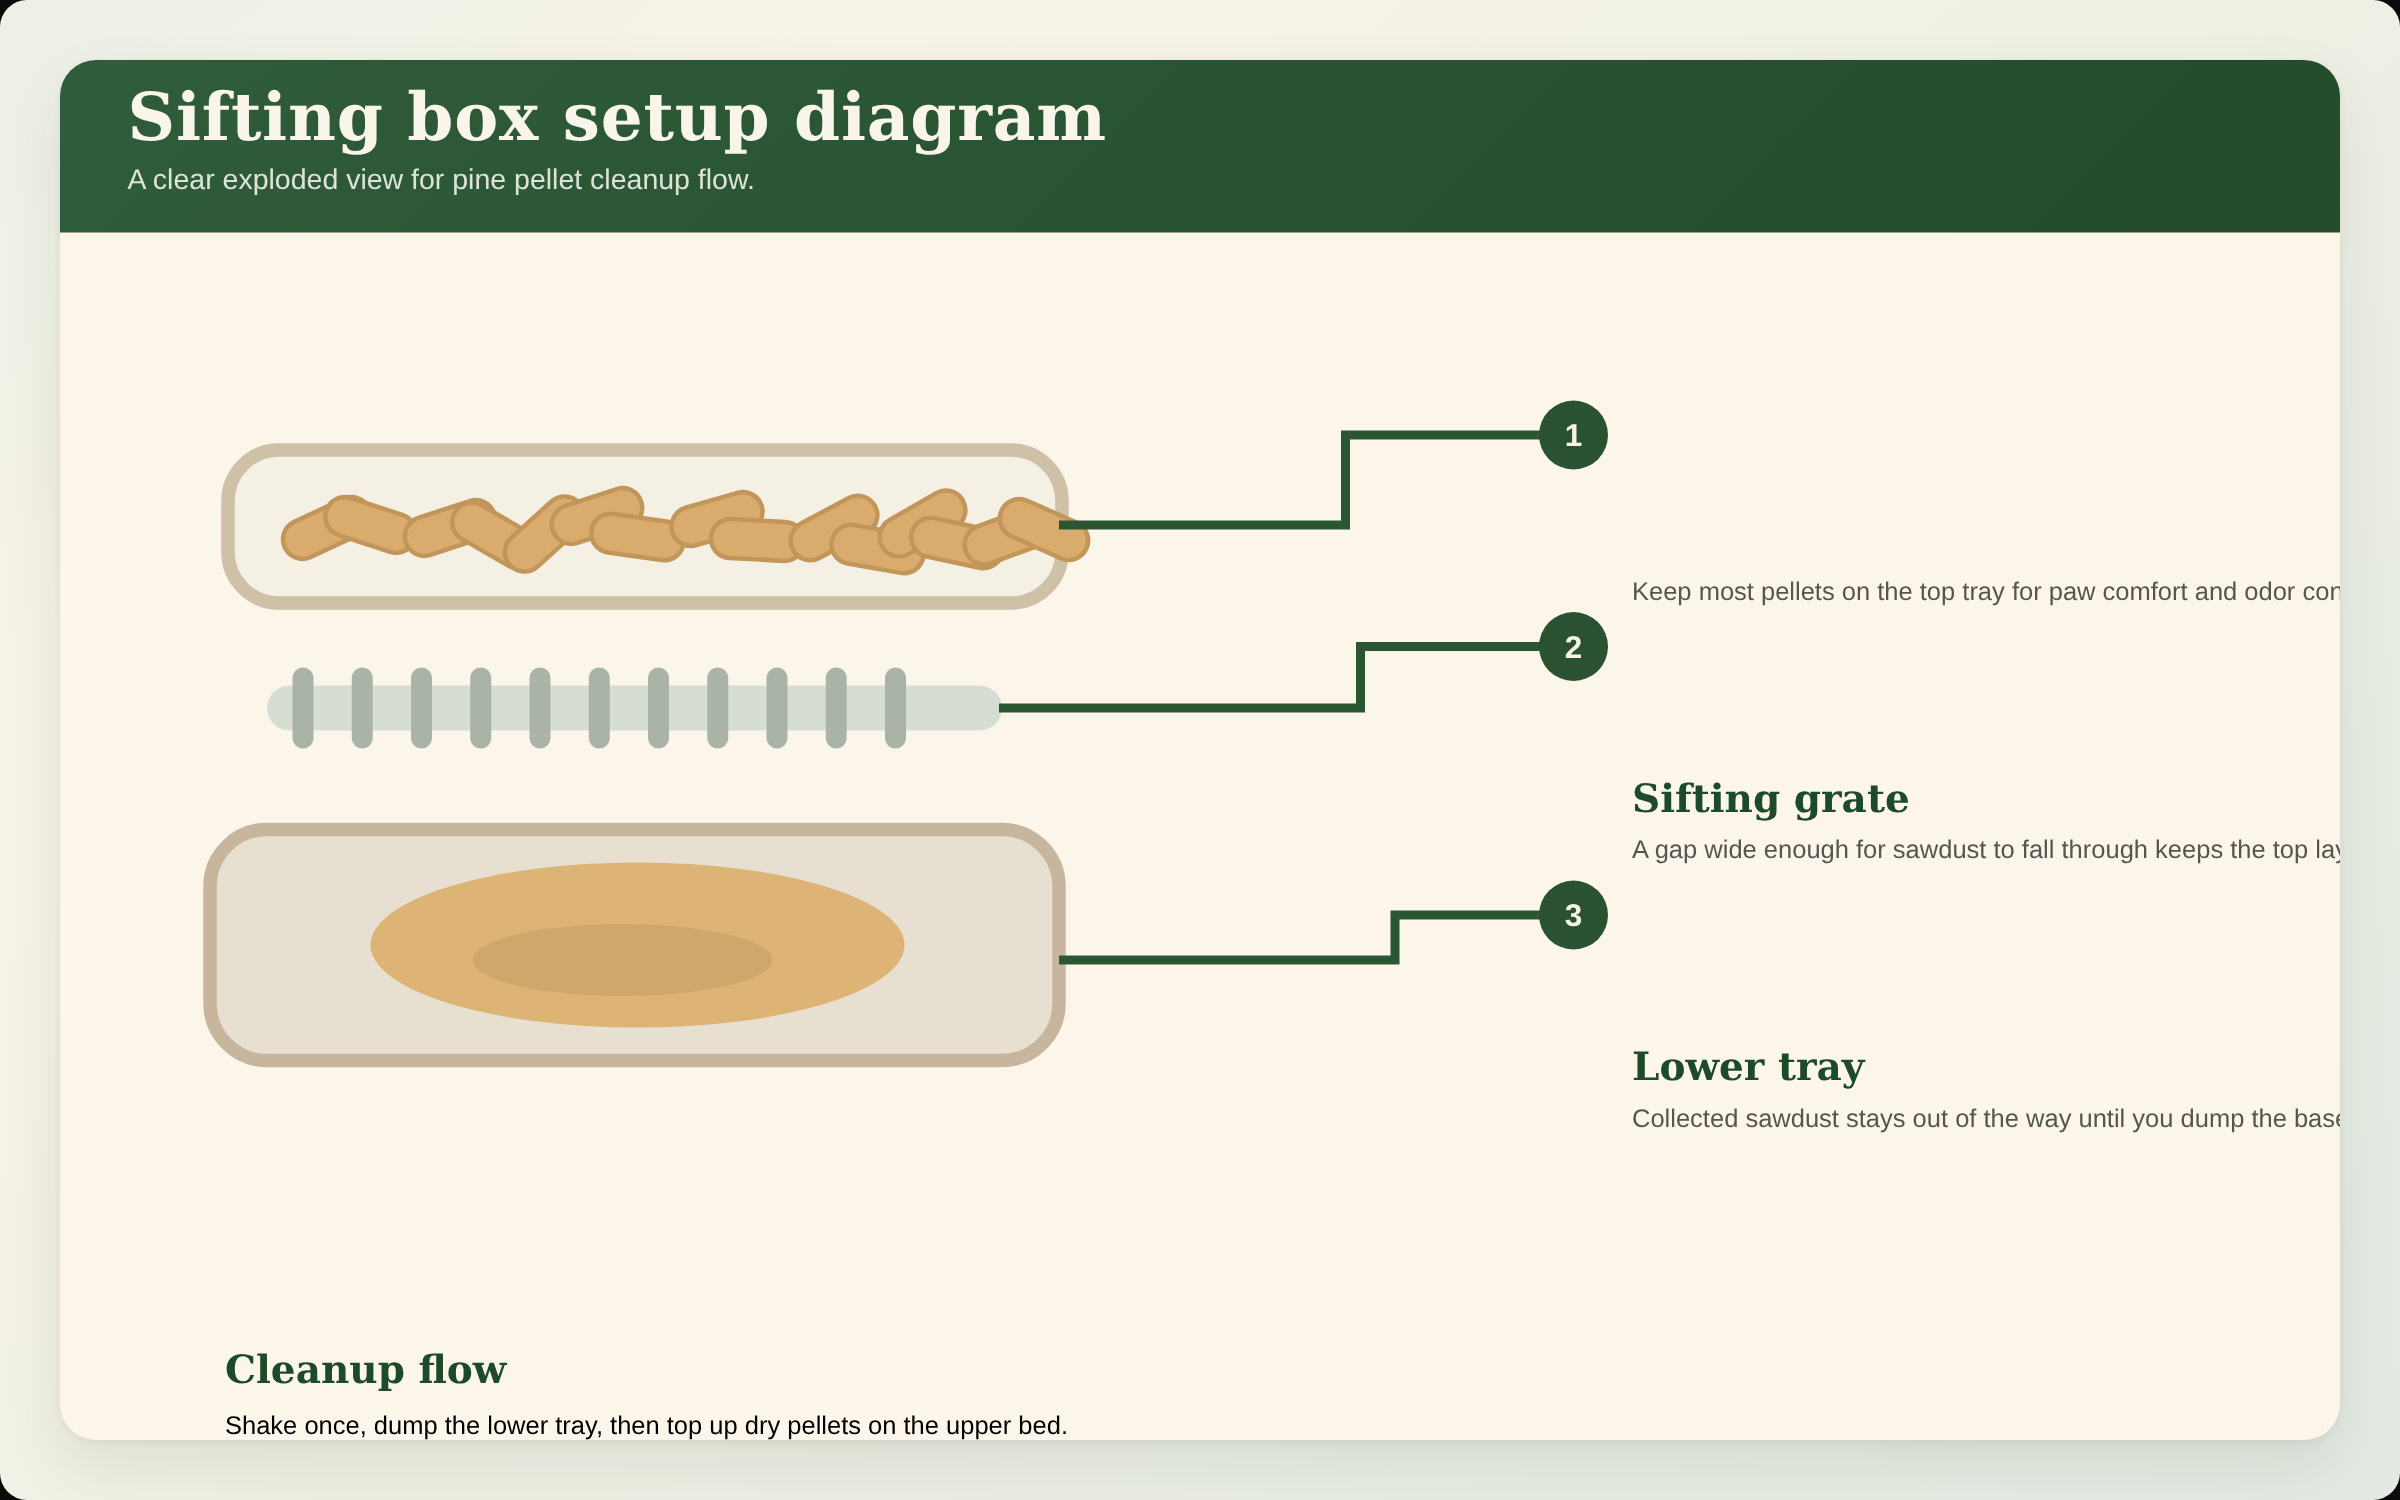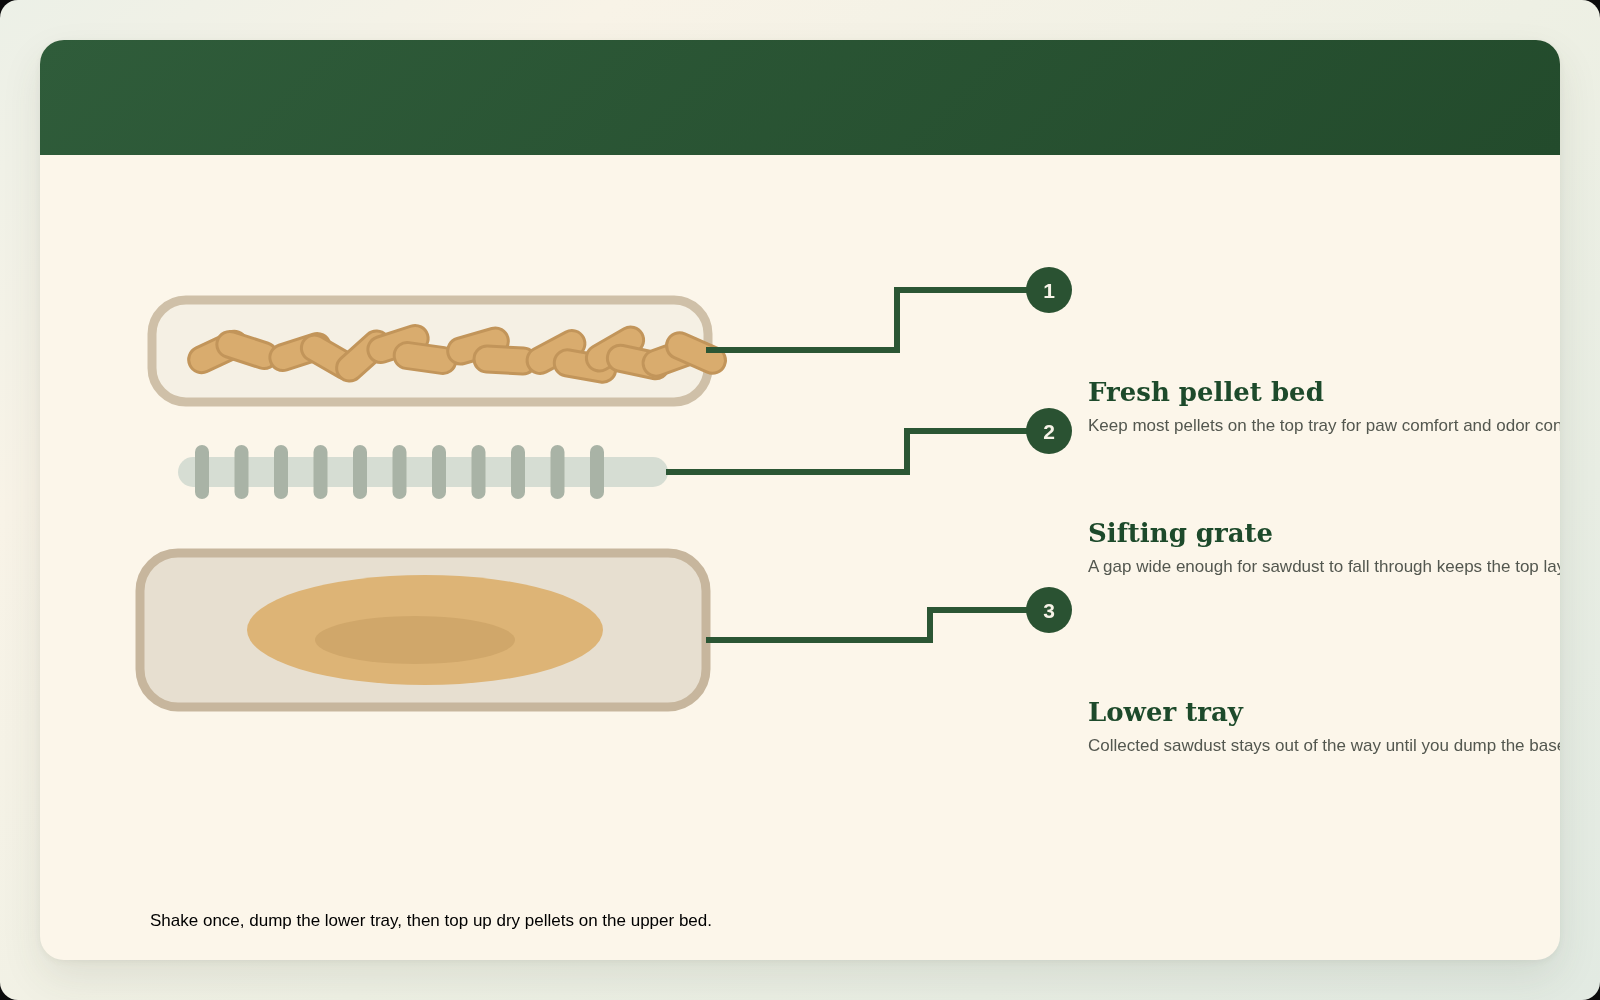--- a/index.html
+++ b/index.html
@@ -101,20 +101,22 @@
     color: #000000;
   }
 </style>
 </head>
 <body>
 
 <div class="page">
   <div class="card">
 
     <div class="card-header">
+      <h1>Sifting box setup diagram</h1>
+      <p>A clear exploded view for pine pellet cleanup flow.</p>
     </div>
 
     <div class="canvas">
       <svg id="diagram" class="diagram" viewBox="40 155 1520 805" xmlns="http://www.w3.org/2000/svg">
           <rect x="152" y="300" width="556" height="102" rx="34" fill="#f5f0e4" stroke="#cfc0a8" stroke-width="9"></rect>
           <rect x="187" y="339" width="62" height="26" rx="13" fill="#d9ac6e" stroke="#c2955a" stroke-width="3" transform="rotate(-25 218 352)"></rect>
           <rect x="216" y="337" width="62" height="26" rx="13" fill="#d9ac6e" stroke="#c2955a" stroke-width="3" transform="rotate(18 247 350)"></rect>
           <rect x="269" y="339" width="62" height="26" rx="13" fill="#d9ac6e" stroke="#c2955a" stroke-width="3" transform="rotate(-18 300 352)"></rect>
           <rect x="299" y="344" width="62" height="26" rx="13" fill="#d9ac6e" stroke="#c2955a" stroke-width="3" transform="rotate(30 330 357)"></rect>
           <rect x="332" y="343" width="62" height="26" rx="13" fill="#d9ac6e" stroke="#c2955a" stroke-width="3" transform="rotate(-42 363 356)"></rect>
@@ -148,33 +150,33 @@
           <polyline points="706,640 930,640 930,610 1027,610" fill="none" stroke="#2b5634" stroke-width="6"></polyline>
           <circle cx="1049" cy="290" r="23" fill="#2a5232"></circle>
           <text x="1049" y="297.5" text-anchor="middle" font-family="&quot;Liberation Sans&quot;, sans-serif" font-size="21" font-weight="bold" fill="#f7f3e8">1</text>
           <circle cx="1049" cy="431" r="23" fill="#2a5232"></circle>
           <text x="1049" y="438.5" text-anchor="middle" font-family="&quot;Liberation Sans&quot;, sans-serif" font-size="21" font-weight="bold" fill="#f7f3e8">2</text>
           <circle cx="1049" cy="610" r="23" fill="#2a5232"></circle>
           <text x="1049" y="617.5" text-anchor="middle" font-family="&quot;Liberation Sans&quot;, sans-serif" font-size="21" font-weight="bold" fill="#f7f3e8">3</text>
         </svg>
 
       <div class="callout" style="top: 222px;">
-        <div class="co-title">Fresh pellet bed</div>
         <div class="co-desc">Keep most pellets on the top tray for paw comfort and odor control.</div>
       </div>
 
       <div class="callout" style="top: 363px;">
         <div class="co-title">Sifting grate</div>
         <div class="co-desc">A gap wide enough for sawdust to fall through keeps the top layer usable.</div>
       </div>
 
       <div class="callout" style="top: 542px;">
         <div class="co-title">Lower tray</div>
         <div class="co-desc">Collected sawdust stays out of the way until you dump the base tray.</div>
       </div>
 
       <div class="footnote">
+        <div class="fn-title">Cleanup flow</div>
         <div class="fn-desc">Shake once, dump the lower tray, then top up dry pellets on the upper bed.</div>
       </div>
     </div>
 
   </div>
 </div>
 
 </body></html>

